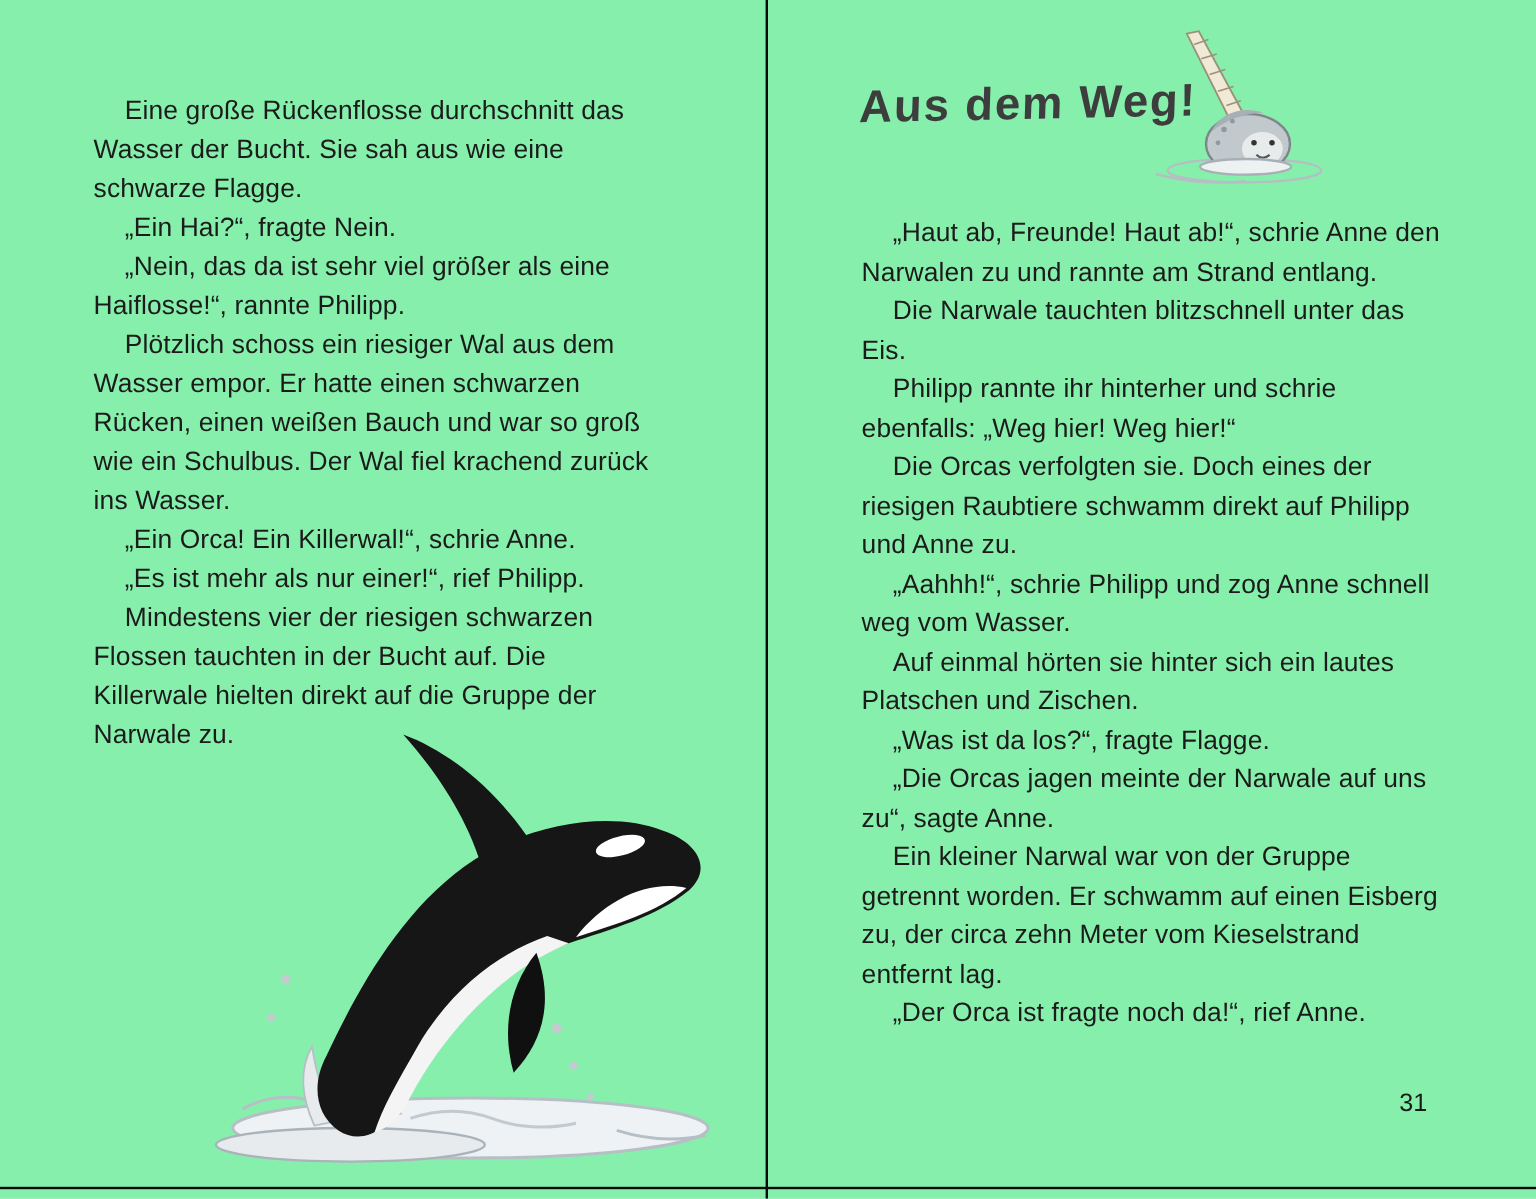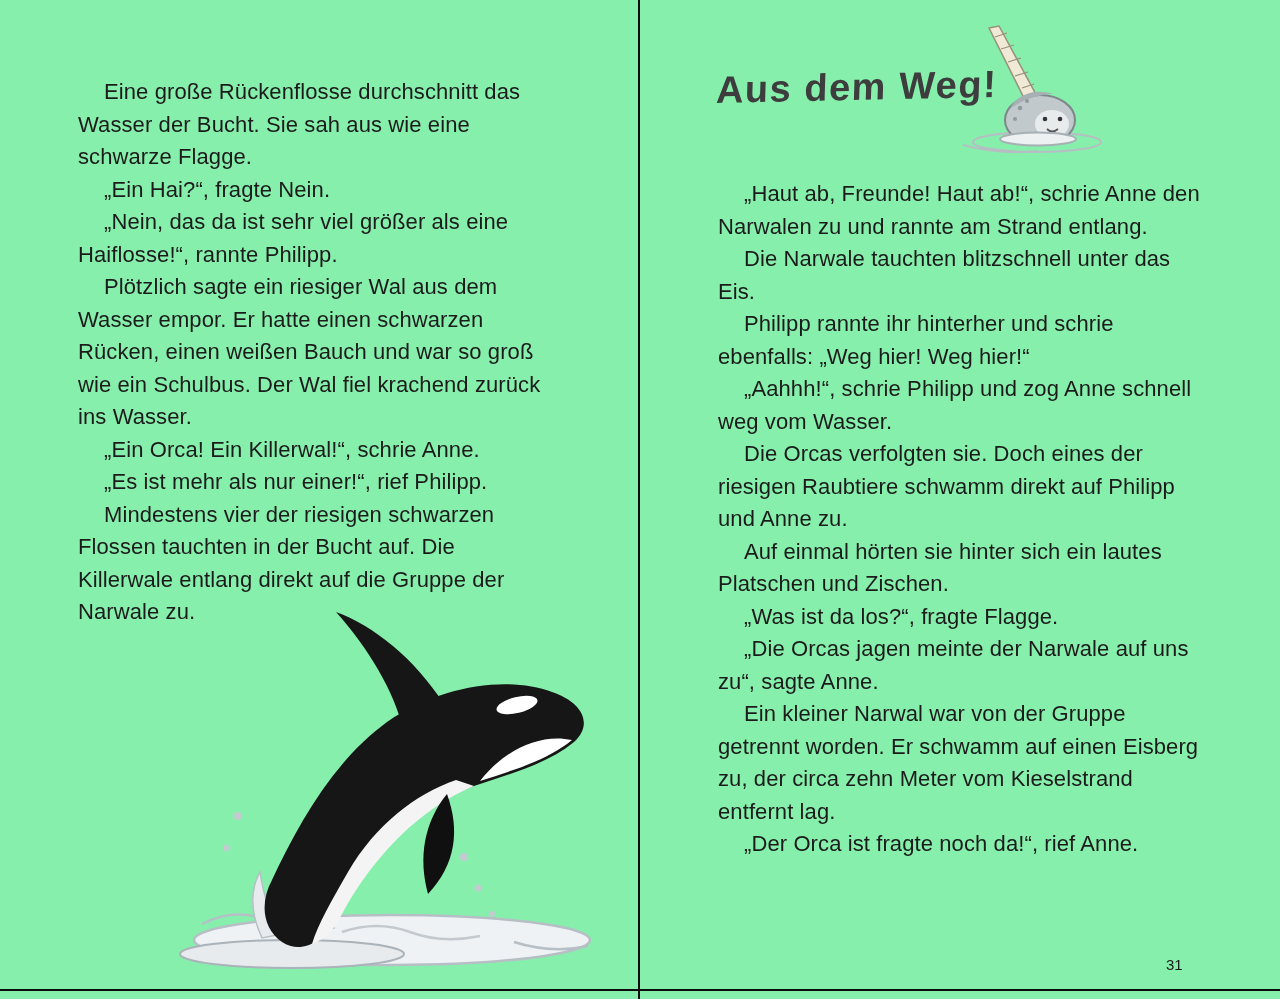--- a/index.html
+++ b/index.html
@@ -35,45 +35,45 @@
   .left-col  { left: 78px;  top: 76px;  width: 470px; }
   .right-col { left: 718px; top: 178px; width: 484px; }
   .chapter-heading {
     position: absolute; left: 716px; top: 66px;
     font-size: 38px; font-weight: bold;
     letter-spacing: 1.5px; color: #3d3d3d;
     transform: rotate(-1.2deg) skewX(-3deg);
   }
   .page-number {
     position: absolute; left: 1166px; top: 908px;
-    font-size: 15px; color: #1a1a1a; margin-top: 48px;
+    font-size: 21px; color: #1a1a1a;
   }
   .orca-illu {
     position: absolute; left: 142px; top: 602px;
     width: 478px; height: 380px;
   }
   .narwhal-illu {
     position: absolute; left: 935px; top: 24px;
     width: 182px; height: 136px;
   }
   svg { display: block; width: 100%; height: 100%; }
 </style>
 </head>
 <body>
 
 <div class="spread">
 
   <div class="text-col left-col">
       <p>Eine große Rückenflosse durchschnitt das Wasser der Bucht. Sie sah aus wie eine schwarze Flagge.</p>
       <p>„Ein Hai?“, fragte Nein.</p>
       <p>„Nein, das da ist sehr viel größer als eine Haiflosse!“, rannte Philipp.</p>
-      <p>Plötzlich sagte ein riesiger Wal aus dem Wasser empor. Er hatte einen schwarzen Rücken, einen weißen Bauch und war so groß wie ein Schulbus. Der Wal fiel krachend zurück ins Wasser.</p>
+      <p>Plötzlich schoss ein riesiger Wal aus dem Wasser empor. Er hatte einen schwarzen Rücken, einen weißen Bauch und war so groß wie ein Schulbus. Der Wal fiel krachend zurück ins Wasser.</p>
       <p>„Ein Orca! Ein Killerwal!“, schrie Anne.</p>
       <p>„Es ist mehr als nur einer!“, rief Philipp.</p>
-      <p>Mindestens vier der riesigen schwarzen Flossen tauchten in der Bucht auf. Die Killerwale entlang direkt auf die Gruppe der Narwale zu.</p>
+      <p>Mindestens vier der riesigen schwarzen Flossen tauchten in der Bucht auf. Die Killerwale hielten direkt auf die Gruppe der Narwale zu.</p>
     </div>
 
   <div class="orca-illu">
     <svg viewBox="0 0 478 380" xmlns="http://www.w3.org/2000/svg">
 
       <ellipse cx="250" cy="338" rx="198" ry="25" fill="#eff2f4" stroke="#b7bfc6" stroke-width="2.5"></ellipse>
       <ellipse cx="150" cy="352" rx="112" ry="14" fill="#e7ebee" stroke="#aab3ba" stroke-width="2"></ellipse>
       <path d="M 372 340 Q 410 352 446 344" fill="none" stroke="#b7bfc6" stroke-width="2.5"></path>
       <path d="M 60 322 Q 95 304 128 320" fill="none" stroke="#b7bfc6" stroke-width="2.5"></path>
 
@@ -144,22 +144,22 @@
 
       <ellipse cx="103" cy="115" rx="38" ry="6.5" fill="#eef1f2" stroke="#a7b0b5" stroke-width="2"></ellipse>
       <path d="M 28 121 Q 65 131 103 127" fill="none" stroke="#b6bec3" stroke-width="2"></path>
     </svg>
   </div>
 
   <div class="text-col right-col">
       <p>„Haut ab, Freunde! Haut ab!“, schrie Anne den Narwalen zu und rannte am Strand entlang.</p>
       <p>Die Narwale tauchten blitzschnell unter das Eis.</p>
       <p>Philipp rannte ihr hinterher und schrie ebenfalls: „Weg hier! Weg hier!“</p>
+      <p>Die Orcas verfolgten sie. Doch eines der riesigen Raubtiere schwamm direkt auf Philipp und Anne zu.</p>
       <p>„Aahhh!“, schrie Philipp und zog Anne schnell weg vom Wasser.</p>
-      <p>Die Orcas verfolgten sie. Doch eines der riesigen Raubtiere schwamm direkt auf Philipp und Anne zu.</p>
       <p>Auf einmal hörten sie hinter sich ein lautes Platschen und Zischen.</p>
       <p>„Was ist da los?“, fragte Flagge.</p>
       <p>„Die Orcas jagen meinte der Narwale auf uns zu“, sagte Anne.</p>
       <p>Ein kleiner Narwal war von der Gruppe getrennt worden. Er schwamm auf einen Eisberg zu, der circa zehn Meter vom Kieselstrand entfernt lag.</p>
       <p>„Der Orca ist fragte noch da!“, rief Anne.</p>
     </div>
 
   <div class="page-number">31</div>
 
 </div>

